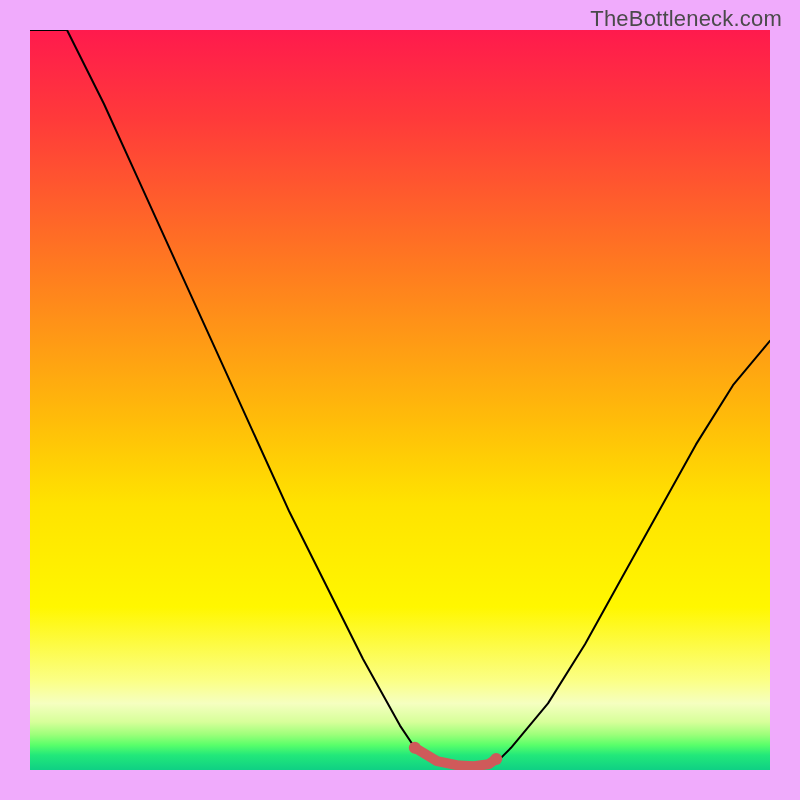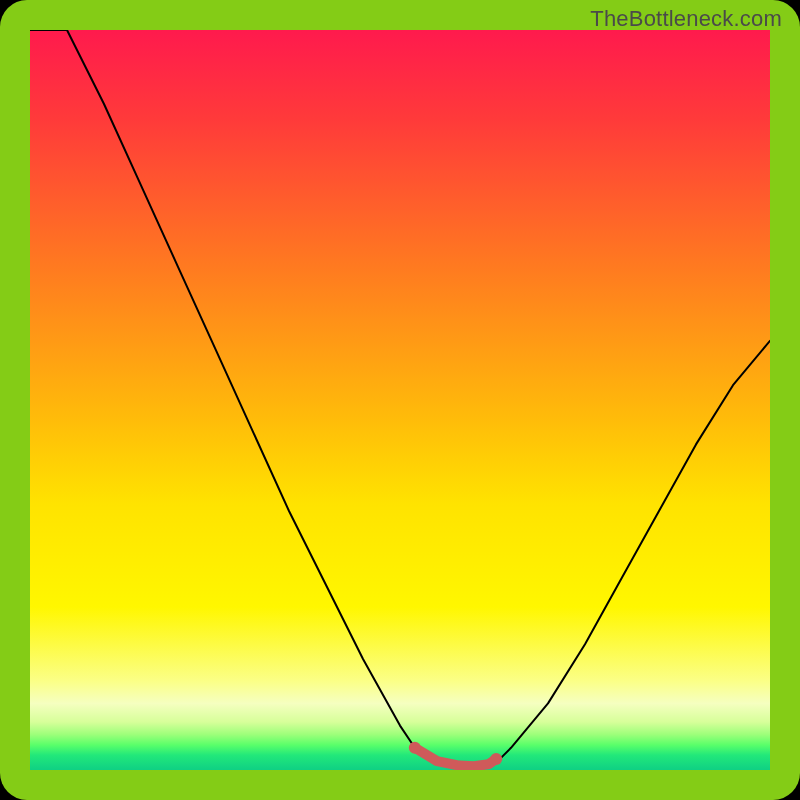--- a/index.html
+++ b/index.html
@@ -9,22 +9,21 @@
     height: 800px;
     background: #000;
     font-family: Arial, Helvetica, sans-serif;
   }
   .frame {
     position: absolute;
     left: 0;
     top: 0;
     width: 800px;
     height: 800px;
-    background: #84cc16;
-    border-radius: 27px;
+    background: #f0abfc;
   }
   .plot-area {
     position: absolute;
     left: 30px;
     top: 30px;
     width: 740px;
     height: 740px;
     background: linear-gradient(to bottom,
       #ff1a4d 0%,
       #ff3a3a 12%,

